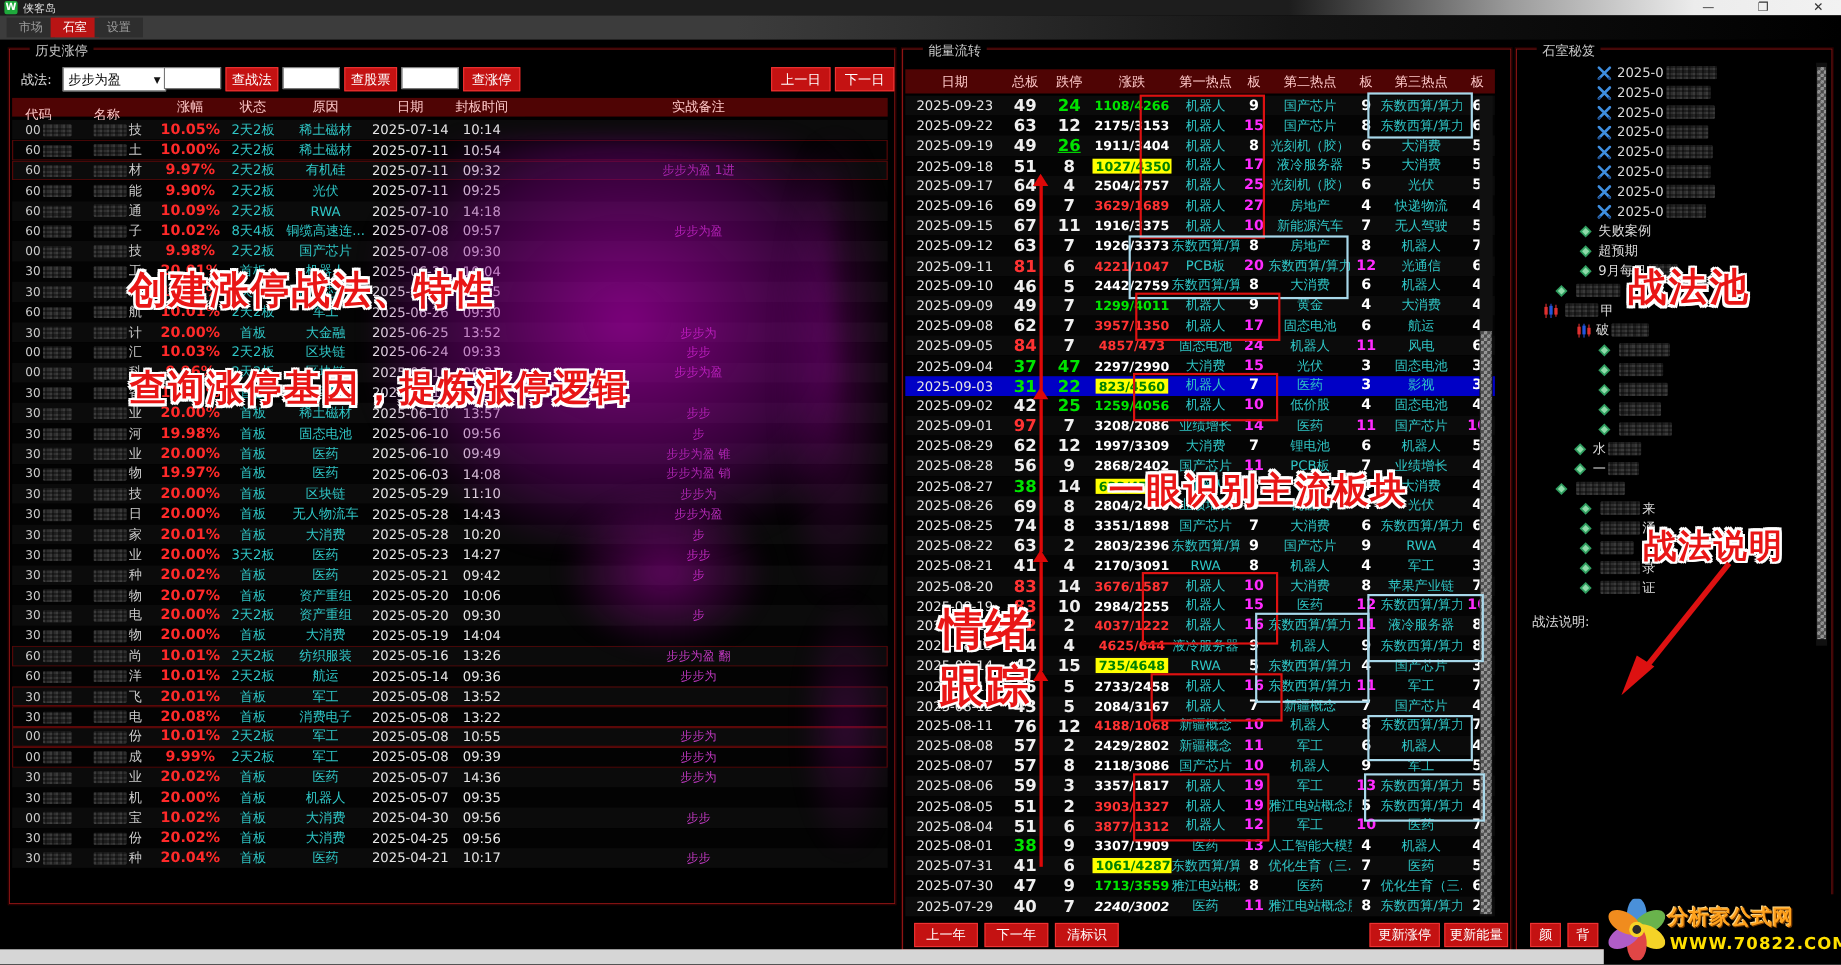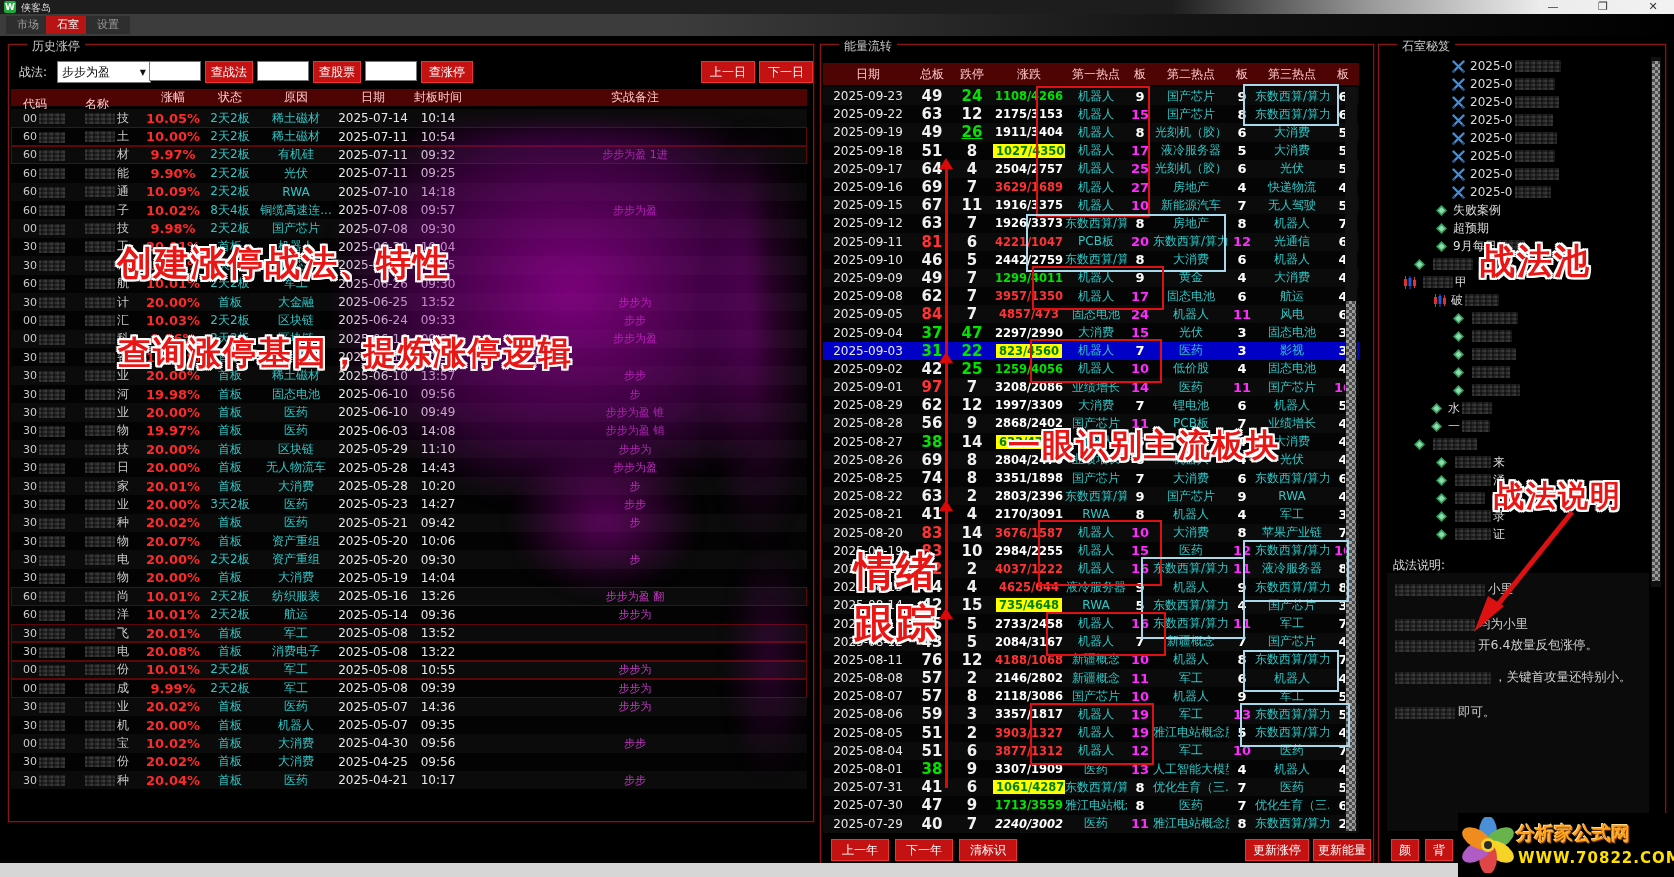--- a/index.html
+++ b/index.html
@@ -925,21 +925,21 @@
           <span class="mc mc5" style="color: rgb(255, 43, 255);">10</span>
           <span class="mc mc6">机器人</span>
           <span class="mc mc7" style="color: rgb(255, 255, 255);">8</span>
           <span class="mc mc8">东数西算/算力</span>
           <span class="mc mc9" style="color: rgb(255, 255, 255);">7</span>
         </div>
         <div class="mrow">
           <span class="mc mc0">2025-08-08</span>
           <span class="mc mc1" style="color: rgb(240, 240, 240);">57</span>
           <span class="mc mc2" style="color: rgb(240, 240, 240);">2</span>
-          <span class="mc mc3" style="color: rgb(255, 255, 255);">2146/2802</span>
+          <span class="mc mc3" style="color: rgb(255, 255, 255);">2429/2802</span>
           <span class="mc mc4">新疆概念</span>
           <span class="mc mc5" style="color: rgb(255, 43, 255);">11</span>
           <span class="mc mc6">军工</span>
           <span class="mc mc7" style="color: rgb(255, 255, 255);">6</span>
           <span class="mc mc8">机器人</span>
           <span class="mc mc9" style="color: rgb(255, 255, 255);">4</span>
         </div>
         <div class="mrow">
           <span class="mc mc0">2025-08-07</span>
           <span class="mc mc1" style="color: rgb(240, 240, 240);">57</span>
@@ -1316,27 +1316,20 @@
             </svg>
           </span>
           <span class="pix" style="width: 36px; height: 12px; margin: 0px 2px;"></span>
           <span>证</span>
         </div>
       </div>
     <div class="scroll" style="left:272px;top:12px;width:10px;height:530px;">
       <div class="checker" style="position:absolute;left:1px;top:4px;width:8px;height:520px;"></div>
     </div>
     <div class="desc-label">战法说明:</div>
-    <div class="desc-box" id="desc-box">
-        <div class="dline" style="margin-top: 8px;"><span class="pix" style="width: 90px; height: 12px; margin-right: 3px;"></span><span>小里</span></div>
-        <div class="dline" style="margin-top: 18px;"><span class="pix" style="width: 80px; height: 12px; margin-right: 3px;"></span><span>均为小里</span></div>
-        <div class="dline" style="margin-top: 3px;"><span class="pix" style="width: 80px; height: 12px; margin-right: 3px;"></span><span>开6.4放量反包涨停。</span></div>
-        <div class="dline" style="margin-top: 15px;"><span class="pix" style="width: 96px; height: 12px; margin-right: 3px;"></span><span>，关键首攻量还特别小。</span></div>
-        <div class="dline" style="margin-top: 18px;"><span class="pix" style="width: 60px; height: 12px; margin-right: 3px;"></span><span>即可。</span></div>
-      </div>
     <div class="sbtn" style="left:12px;">颜</div>
     <div class="sbtn" style="left:46px;">背</div>
     <div class="sbtn" style="left:80px;">标</div>
   </div>
 
   <div class="rbox" style="left:1036px;top:86px;width:110px;height:127px;"></div>
   <div class="bbox" style="left:1026px;top:214px;width:196px;height:54px;"></div>
   <div class="rbox" style="left:1032px;top:266px;width:128px;height:40px;"></div>
   <div class="rbox" style="left:1030px;top:339px;width:128px;height:40px;"></div>
   <div class="bbox" style="left:1243px;top:84px;width:92px;height:38px;"></div>

